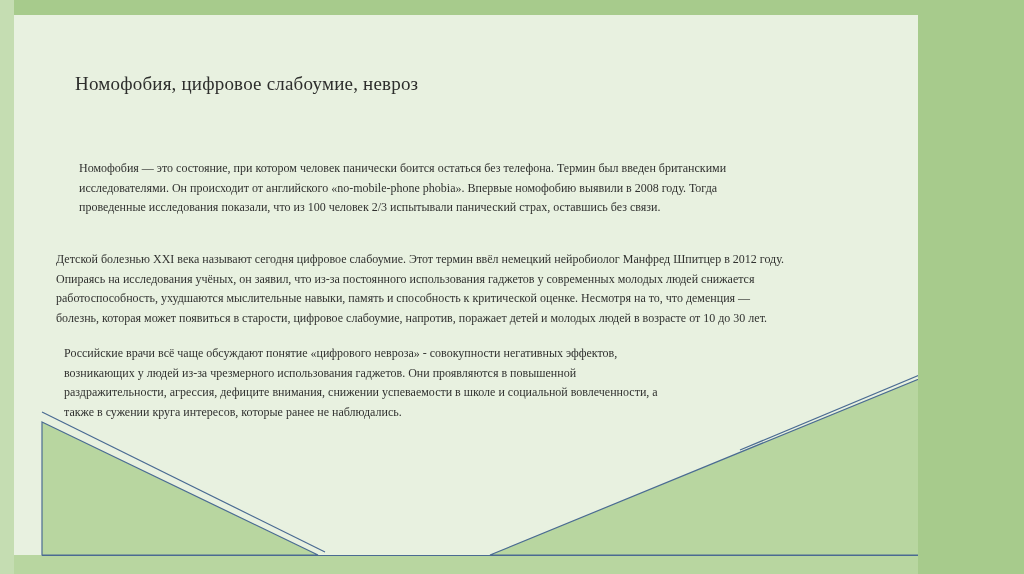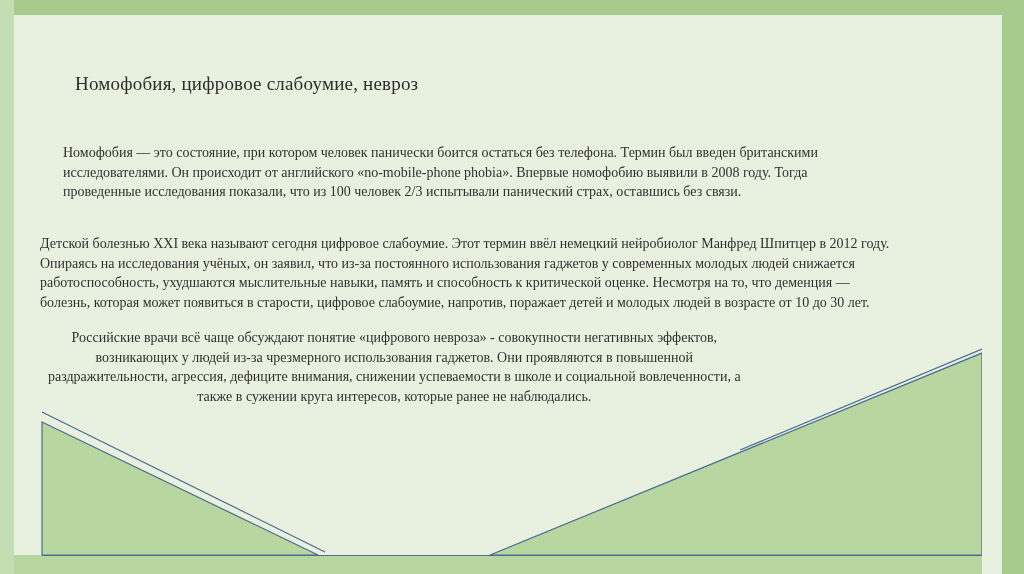--- a/index.html
+++ b/index.html
@@ -16,21 +16,21 @@
   }
   .left-strip {
     position: absolute;
     left: 0; top: 0;
     width: 14px; height: 574px;
     background: #c5ddb2; 
   }
   .slide {
     position: absolute;
     left: 14px; top: 15px;
-    width: 988px; height: 559px;
+    width: 904px; height: 559px;
     background: #e8f1e0; 
     overflow: hidden;
   }
   .decor-svg {
     position: absolute;
     left: 0; top: 0;
     width: 968px; height: 559px;
     display: block;
   }
   .slide-title {
@@ -38,29 +38,29 @@
     left: 61px; top: 58px;
     margin: 0;
     font-size: 19px;
     font-weight: normal;
     color: #2d2e2c;
     letter-spacing: 0.2px;
     white-space: pre;
   }
   .para {
     position: absolute;
-    margin: 0;
-    font-size: 14px;
+    margin: 16px;
+    font-size: 12px;
     line-height: 19.7px;
     color: #30312f;
     white-space: pre;
   }
   .para-1 { left: 49px; top: 128px; text-align: left; }
   .para-2 { left: 26px; top: 219px; width: 938px; text-align: left; }
-  .para-3 { left: 34px; top: 313px; text-align: center; }
+  .para-3 { left: 34px; top: 313px; text-align: left; }
 </style>
 </head>
 <body>
 
 <div class="canvas">
 
   <div class="left-strip"></div>
 
   <div class="slide">
 

